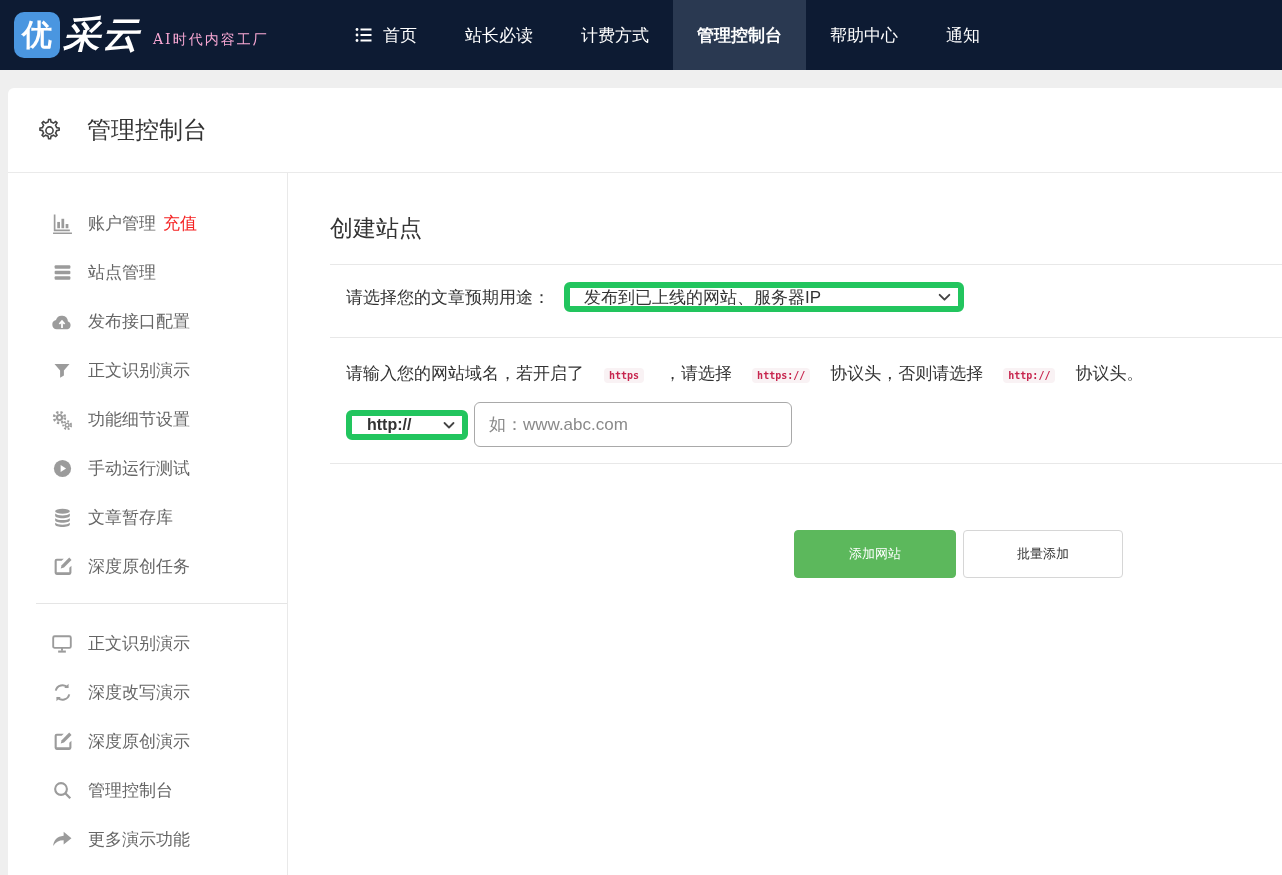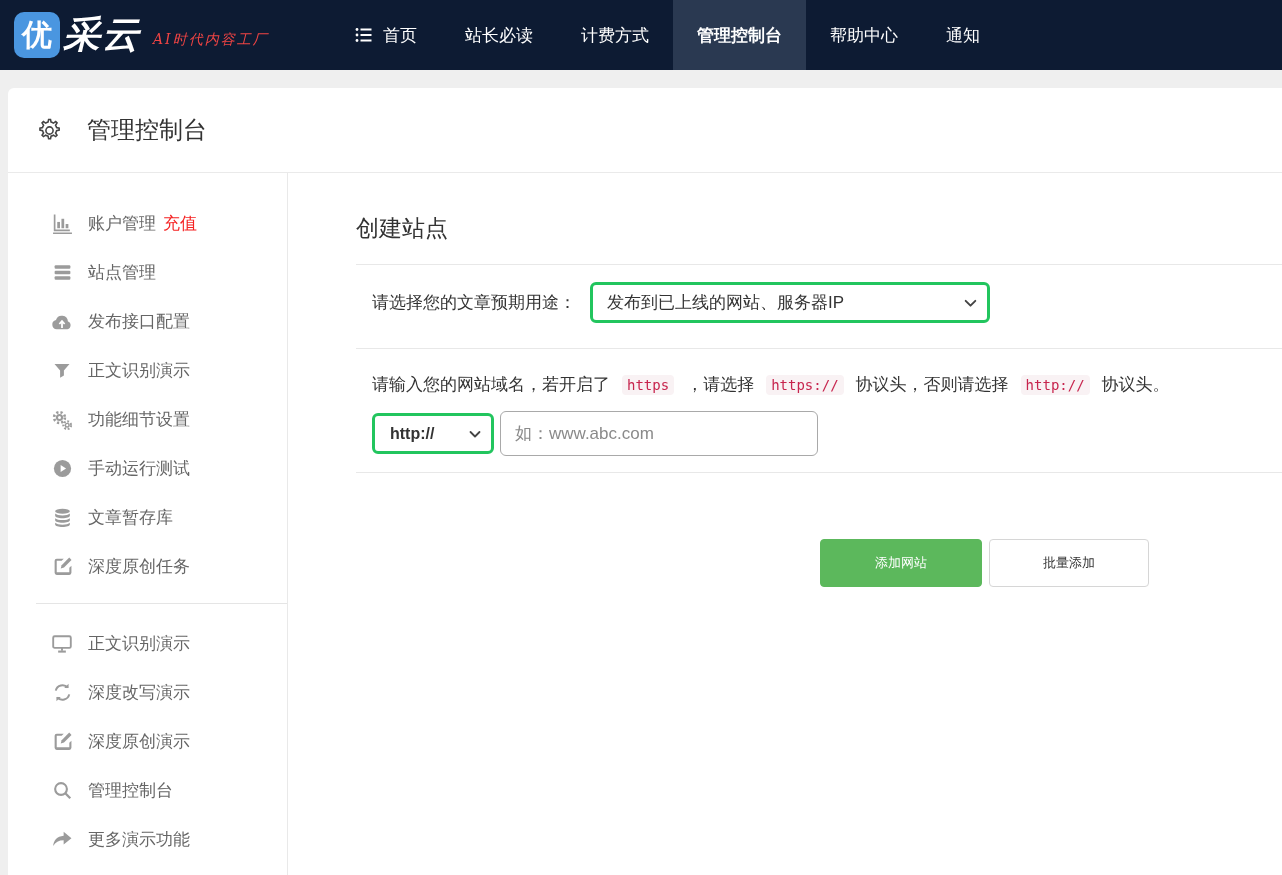--- a/index.html
+++ b/index.html
@@ -15,71 +15,71 @@
   .logo-badge {
     width:46px; height:46px; background:var(--logo-blue,#4a96e0); border-radius:10px;
     color:#fff; font-size:30px; font-weight:bold; display:flex; align-items:center; justify-content:center;
     flex:none;
   }
   .logo-name {
     color:#fff; font-size:37px; font-weight:bold; font-style:italic;
     font-family:"DejaVu Serif","Liberation Serif",serif; margin-left:3px; letter-spacing:2px; white-space:nowrap;
   }
   .tagline {
-    color:#ef4444; font-size:14px; font-style:italic; margin-left:12px; margin-top:10px;
+    color:#f9a8d4; font-size:14px; margin-left:12px; margin-top:10px;
     letter-spacing:2px; font-family:"DejaVu Serif","Liberation Serif",serif; white-space:nowrap;
   }
   .nav { display:flex; height:70px; }
   .nav-item {
     display:flex; align-items:center; gap:9px; padding:0 24px; height:70px;
     color:#fff; font-size:17px; cursor:pointer; white-space:nowrap;
   }
   .nav-item.active { background:var(--nav-active,#2a3951); font-weight:bold; }
   .nicon { display:flex; color:#fff; }
   
   .card {
     margin:18px 0 0 8px; background:#fff; border-radius:6px 0 0 0;
     height:787px; display:flex; flex-direction:column; overflow:hidden;
   }
   .card-header {
     height:85px; flex:none; border-bottom:1px solid #eaeaea;
     display:flex; align-items:center; padding-left:28px; gap:24px;
   }
   .gear { color:#444; display:flex; }
   .card-title { font-size:24px; color:#333; }
-  .card-body { flex:1; display:flex; min-height:0;gap:26px; }
+  .card-body { flex:1; display:flex; min-height:0; }
   
   .sidebar { width:280px; flex:none; border-right:1px solid #e9e9e9; padding-top:38px; }
   .side-item {
     display:flex; align-items:center; padding-left:42px; margin-bottom:24px; height:25px;
     font-size:17px; color:#666; cursor:pointer; white-space:nowrap;
   }
   .s-icon { width:24px; display:flex; justify-content:center; color:#9b9b9b; margin-right:14px; flex:none; }
   .badge-link { color:var(--badge-red,#f52222); margin-left:7px; text-decoration:none; }
   .side-divider { border:none; border-top:1px solid #e5e5e5; margin:0 0 27px 28px; }
   
   .main { flex:1; padding:40px 0 0 42px; min-width:0; }
   .main-title { font-size:23px; color:#333; line-height:30px; }
   .divider { border:none; border-top:1px solid #e8e8e8; }
   .d1 { margin-top:21px; }
   .form-row1 { display:flex; align-items:center; gap:14px; padding:17px 16px 25px 16px; }
   .form-label { font-size:17px; color:#333; white-space:nowrap; }
   .select-wrap { position:relative; display:inline-flex; }
   select {
     appearance:none; -webkit-appearance:none; -moz-appearance:none;
-    border:3px solid #22c55e; border-radius:6px; background:#fff;
-    font-size:17px; color:#333; font-family:inherit; height:41px; padding:0 36px 0 14px; cursor:pointer;
+    border:6px solid #22c55e; border-radius:6px; background:#fff;
+    font-size:17px; color:#333; font-family:inherit; height:30px; padding:0 36px 0 14px; cursor:pointer;
   }
   .purpose-select { width:400px; }
   .chev { position:absolute; right:12px; top:50%; transform:translateY(-50%); pointer-events:none; display:flex; }
   .hint { font-size:17px; color:#333; margin:24px 0 0 16px; line-height:24px; }
   .hint code {
-    font-family:"DejaVu Sans Mono","Liberation Mono",monospace; font-size:14px;
+    font-family:"DejaVu Sans Mono","Liberation Mono",monospace; font-size:10px;
     color:var(--code-text,#c7254e); background:var(--code-bg,#f9f2f4);
-    padding:2px 5px; border-radius:4px; margin:0 12px;
+    padding:2px 5px; border-radius:4px; margin:0 20px;font-weight:bold;
   }
   .controls { display:flex; align-items:center; gap:6px; margin:14px 0 0 16px; }
   .protocol-select { width:122px; font-weight:bold; font-size:16px; padding:0 30px 0 15px; }
   .domain-input {
     width:318px; height:45px; border:1px solid #a9a9a9; border-radius:6px;
     font-size:17px; padding:6px 14px; font-family:inherit; color:#333;
   }
   .domain-input::placeholder { color:#8a8a8a; }
   .d3 { margin-top:16px; }
   .btn-row { margin-top:66px; display:flex; gap:7px; padding-left:464px; }

